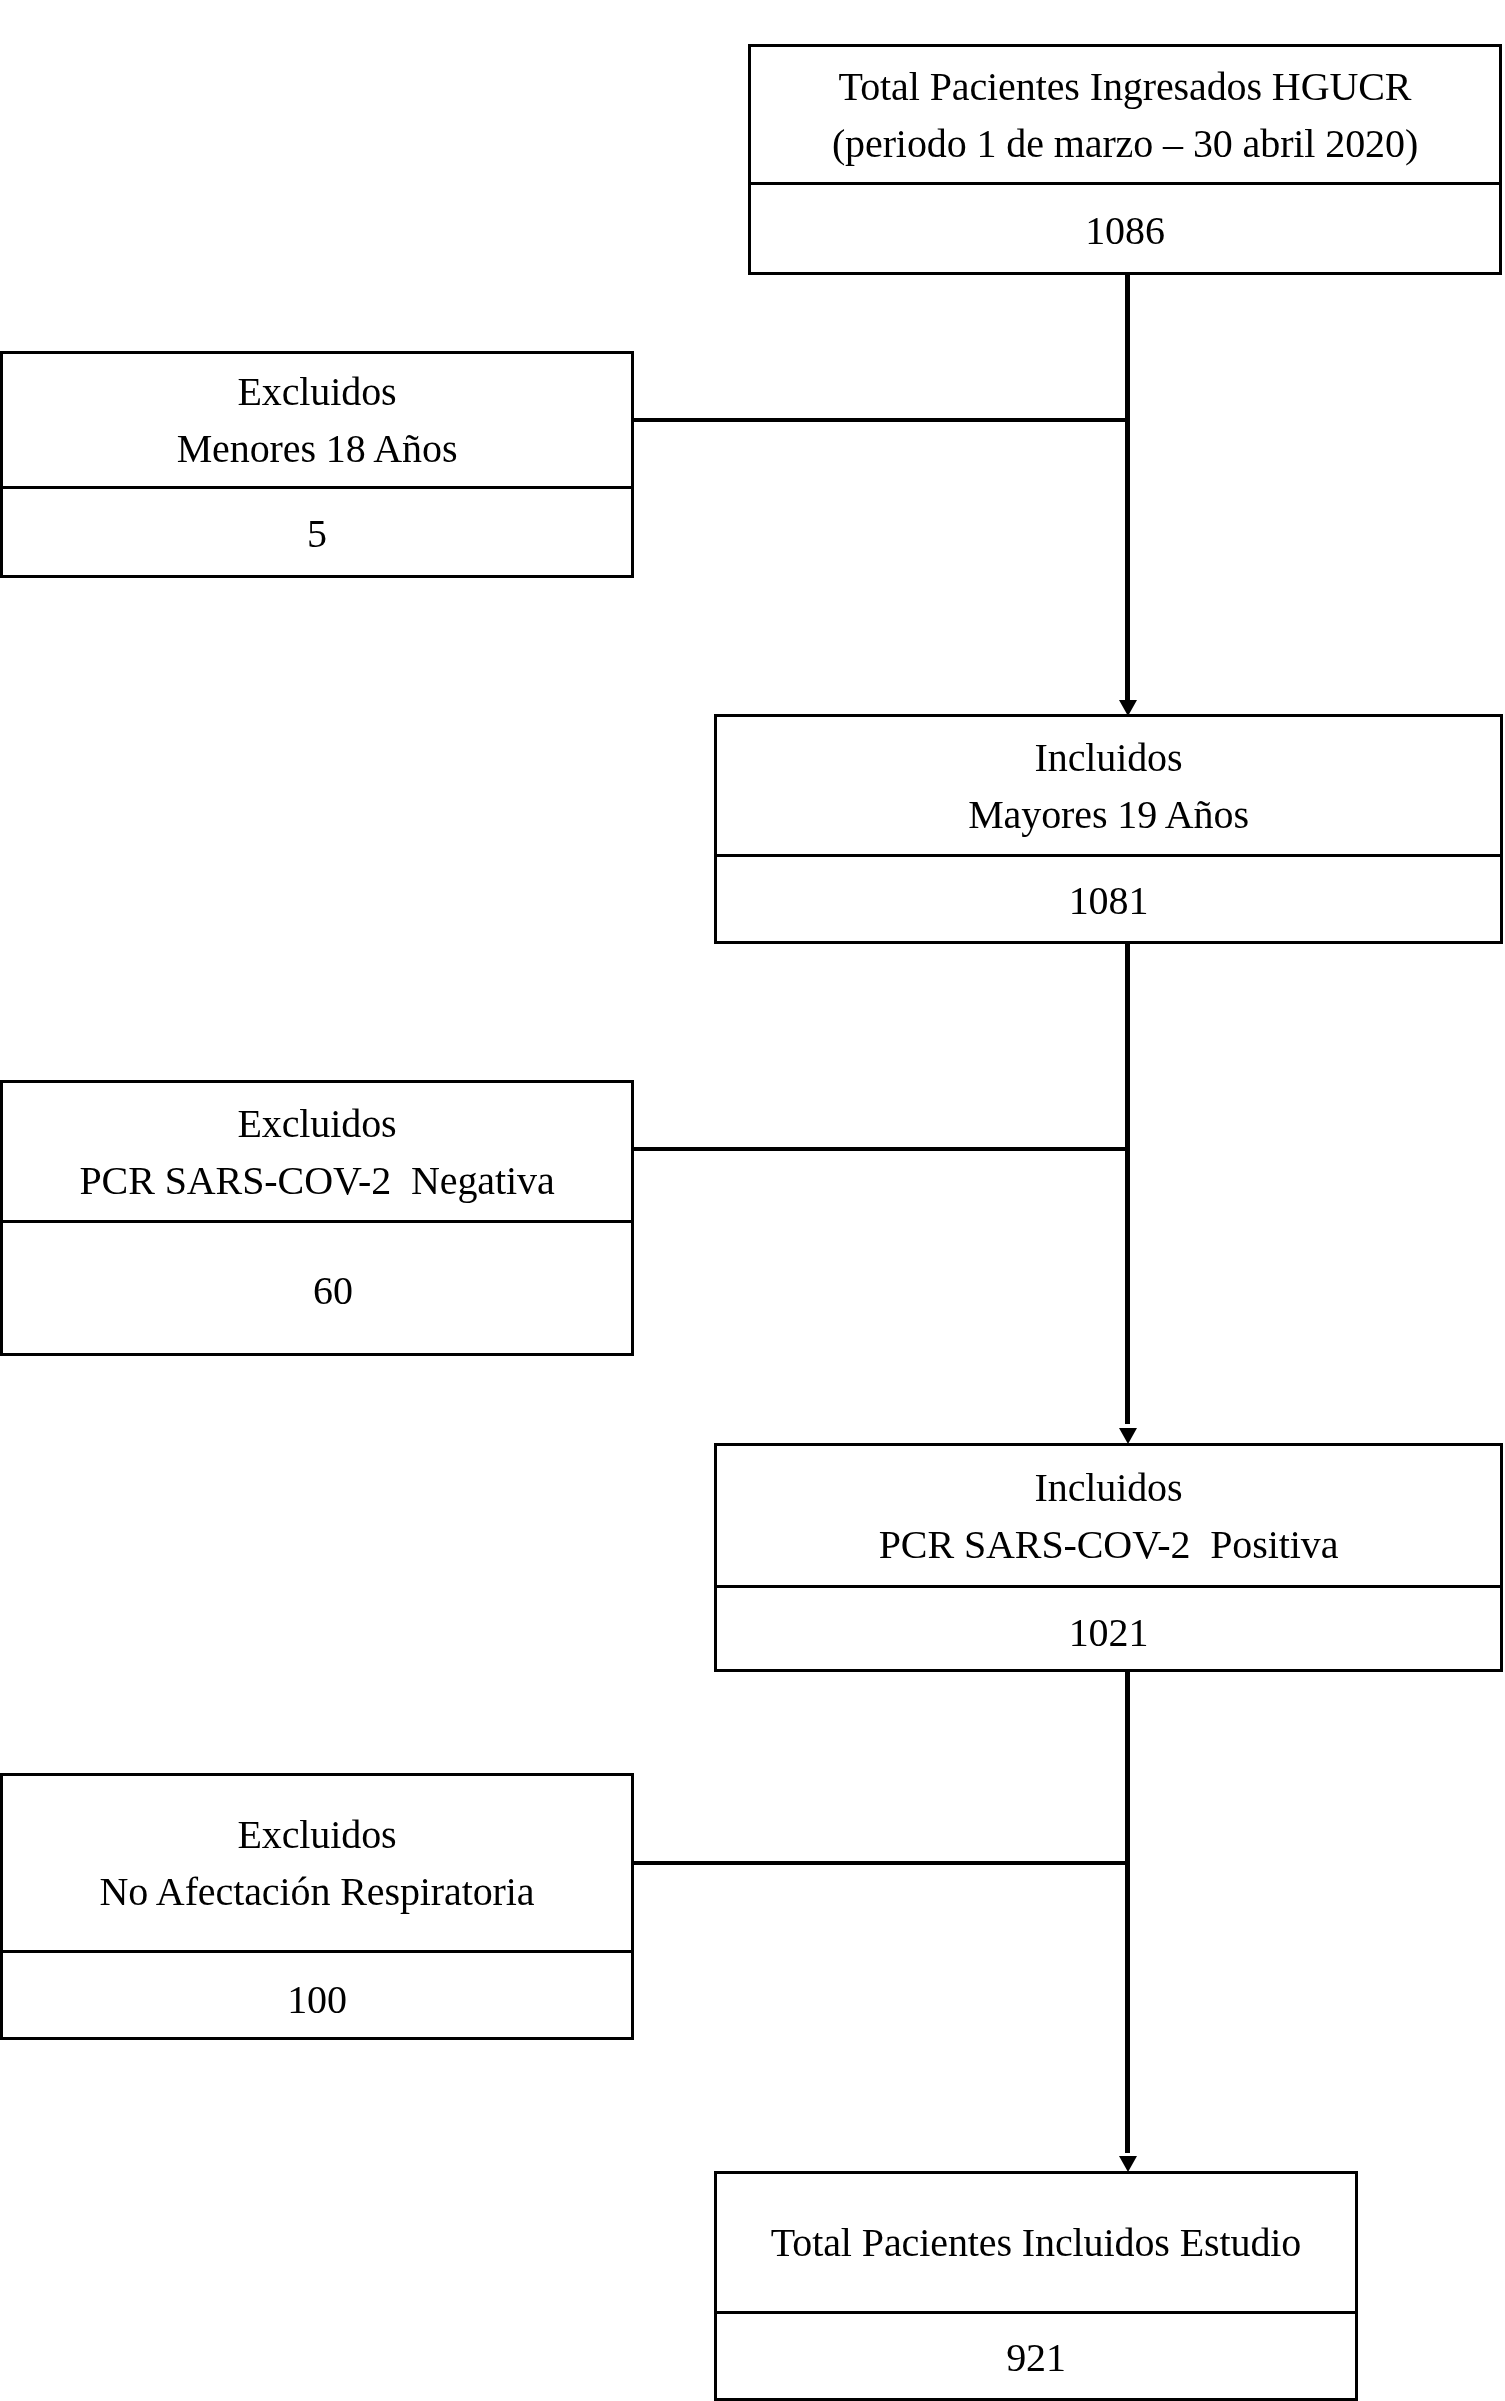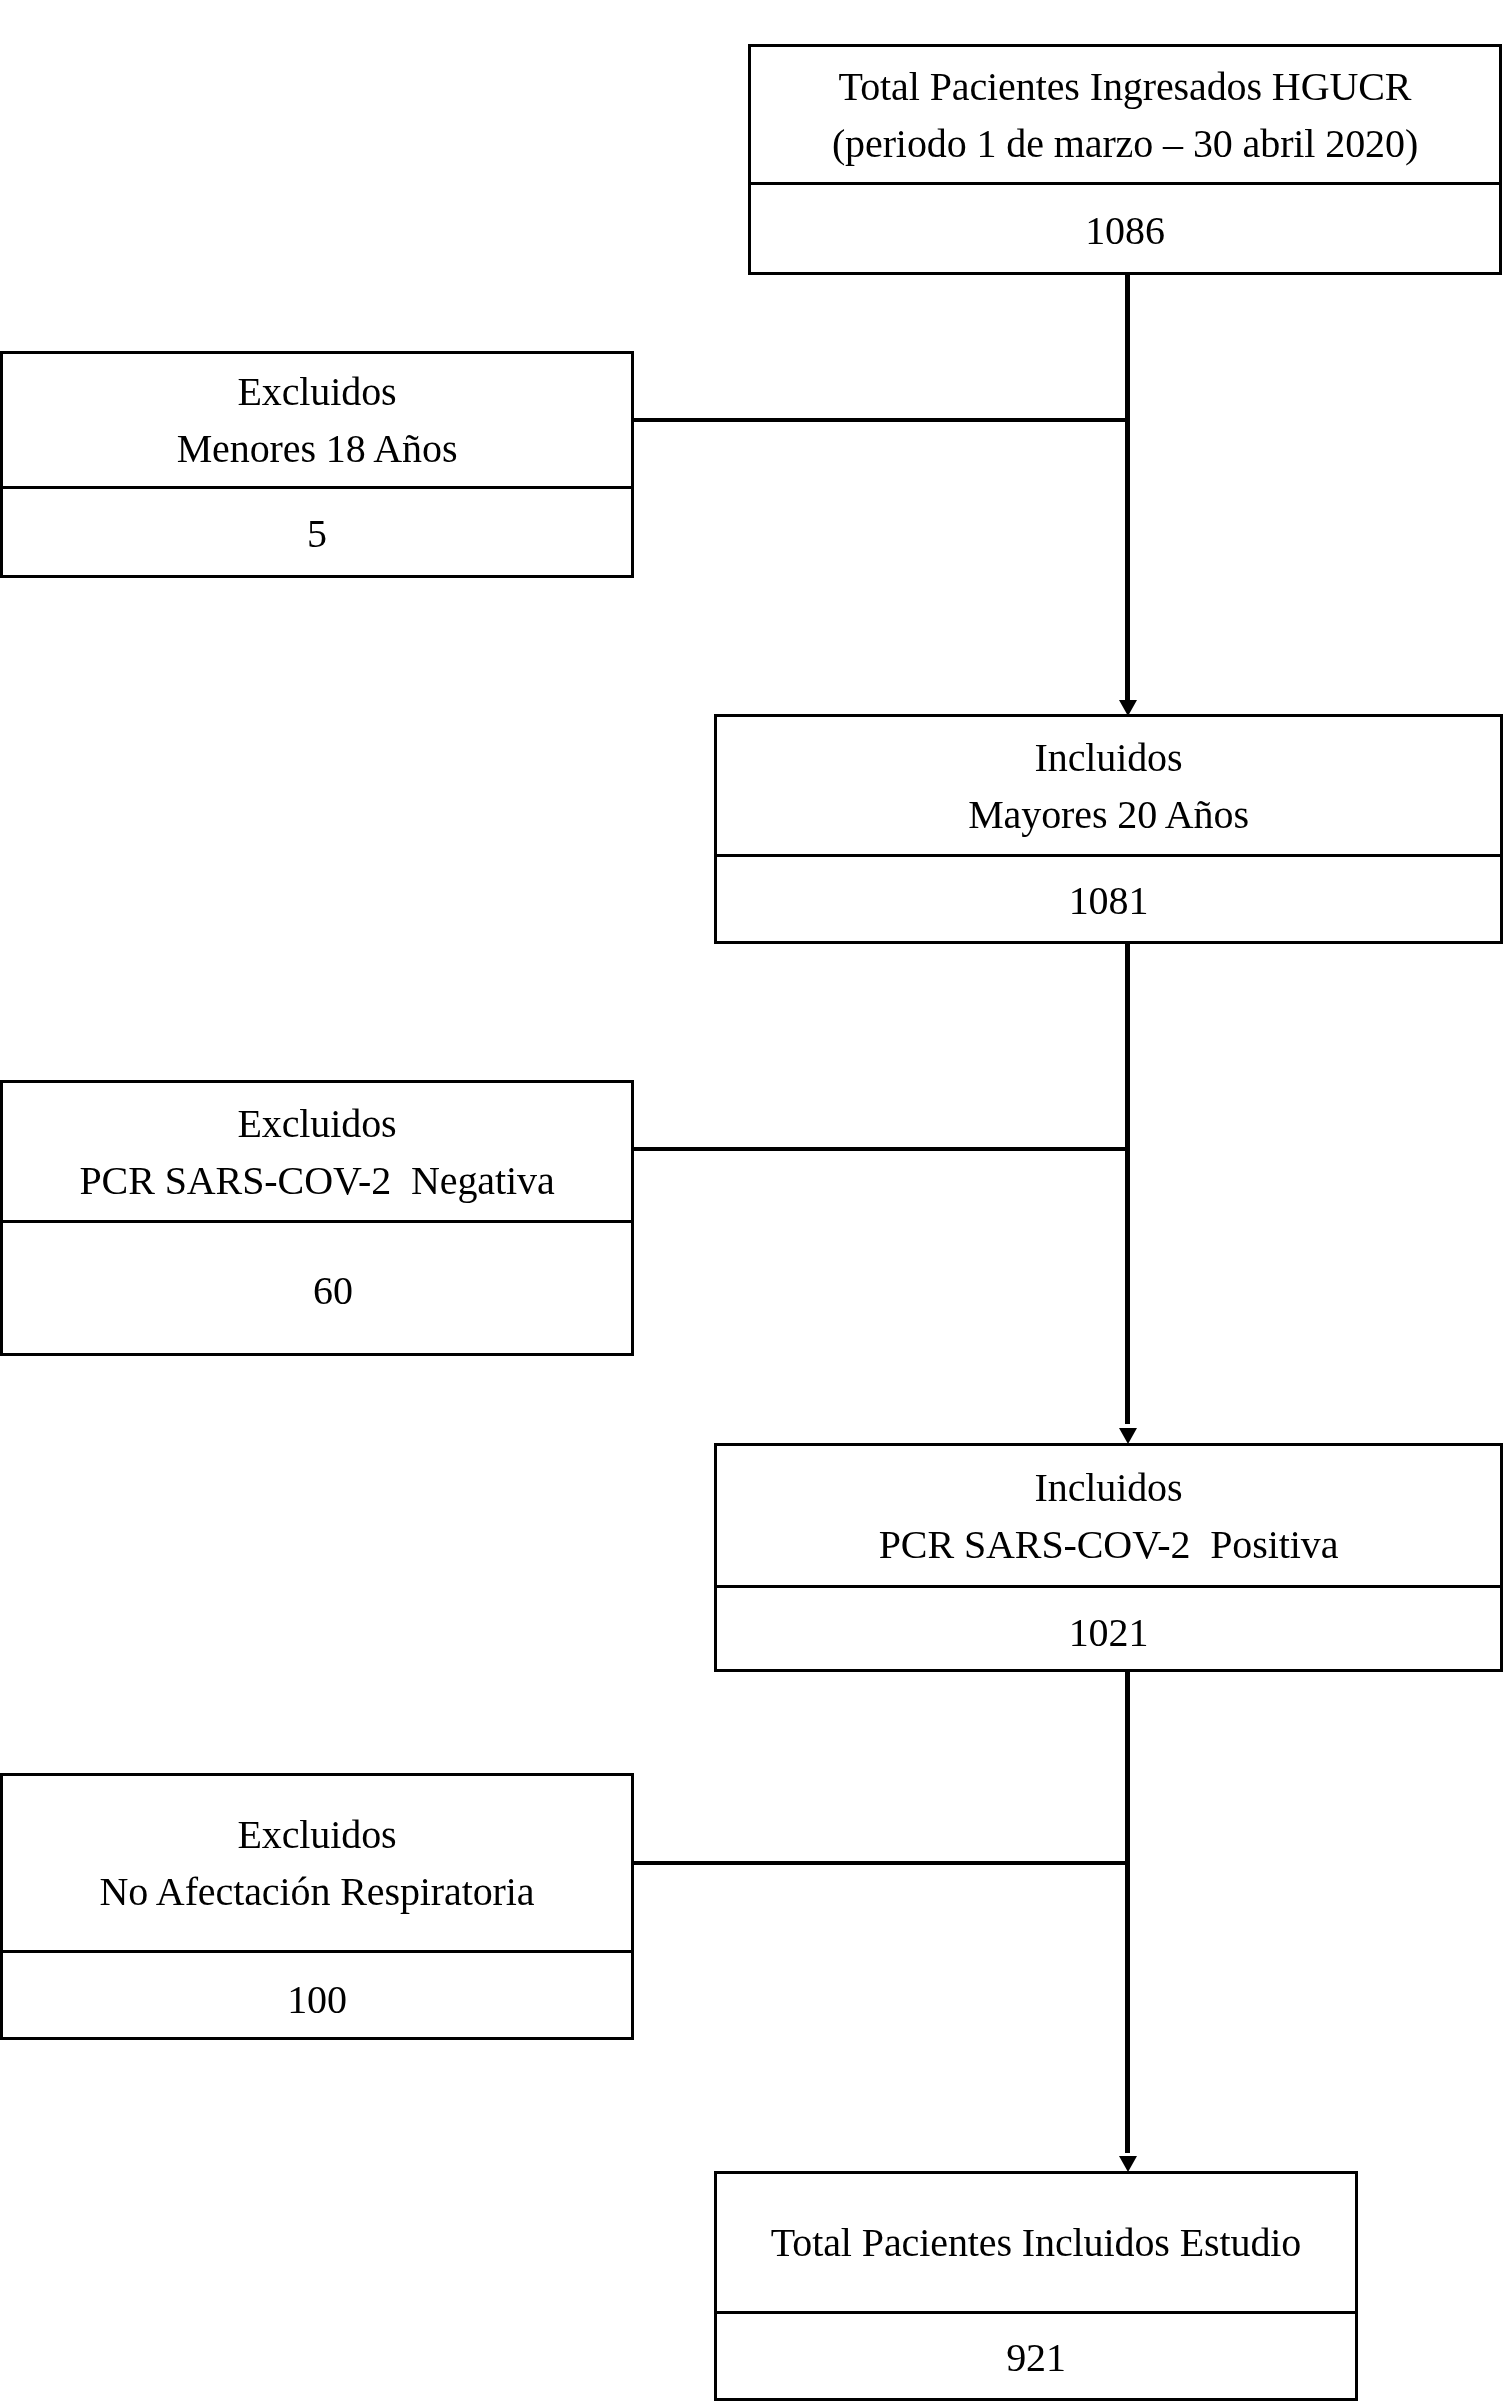--- a/index.html
+++ b/index.html
@@ -104,21 +104,21 @@
       <span class="line2">Menores 18 Años</span>
     </div>
     <div class="cell-count" style="height:89px;">
       <span class="count">5</span>
     </div>
   </div>
 
   <div class="node" style="left:714px; top:714px; width:789px; height:230px;">
     <div class="cell-title" style="height:140px;">
       <span class="line1">Incluidos</span>
-      <span class="line2">Mayores 20 Años</span>
+      <span class="line2">Mayores 19 Años</span>
     </div>
     <div class="cell-count" style="height:87px;">
       <span class="count">1081</span>
     </div>
   </div>
 
   <div class="node" style="left:0px; top:1080px; width:634px; height:276px;">
     <div class="cell-title" style="height:140px;">
       <span class="line1">Excluidos</span>
       <span class="line2">PCR SARS-COV-2  Negativa</span>

